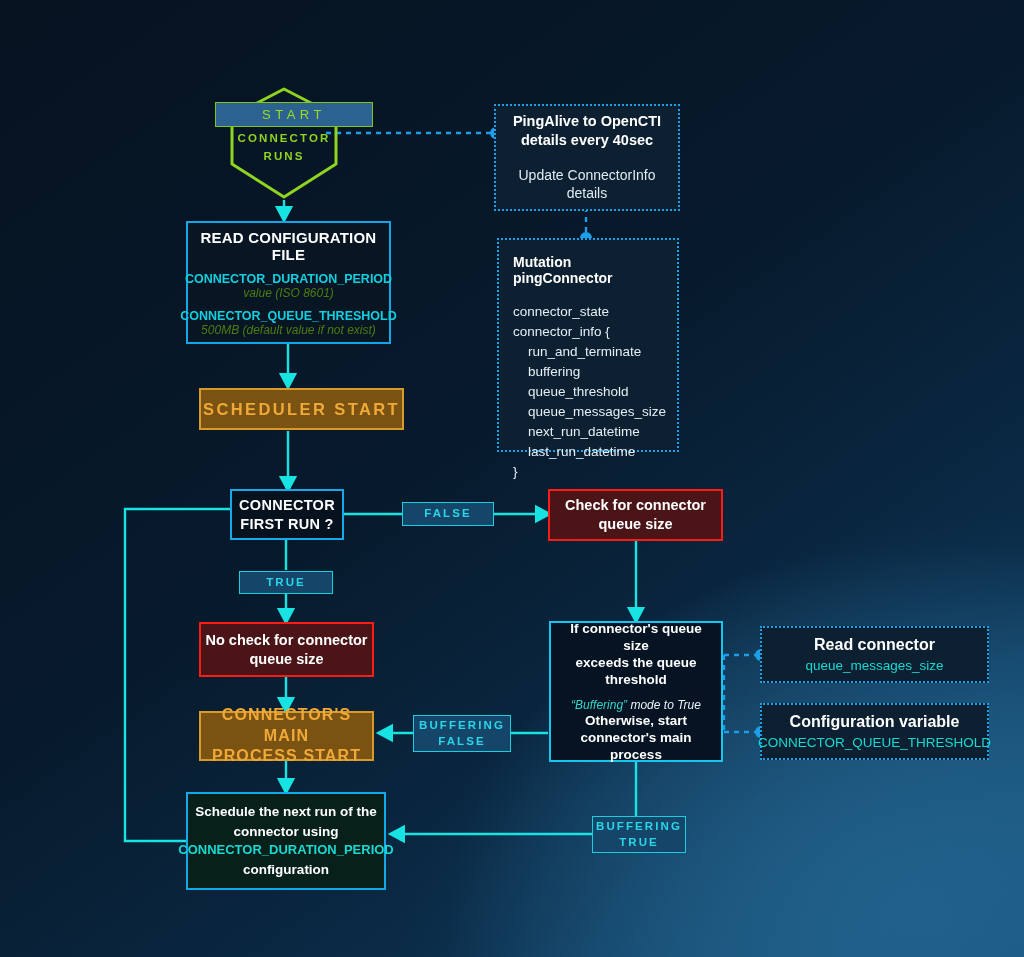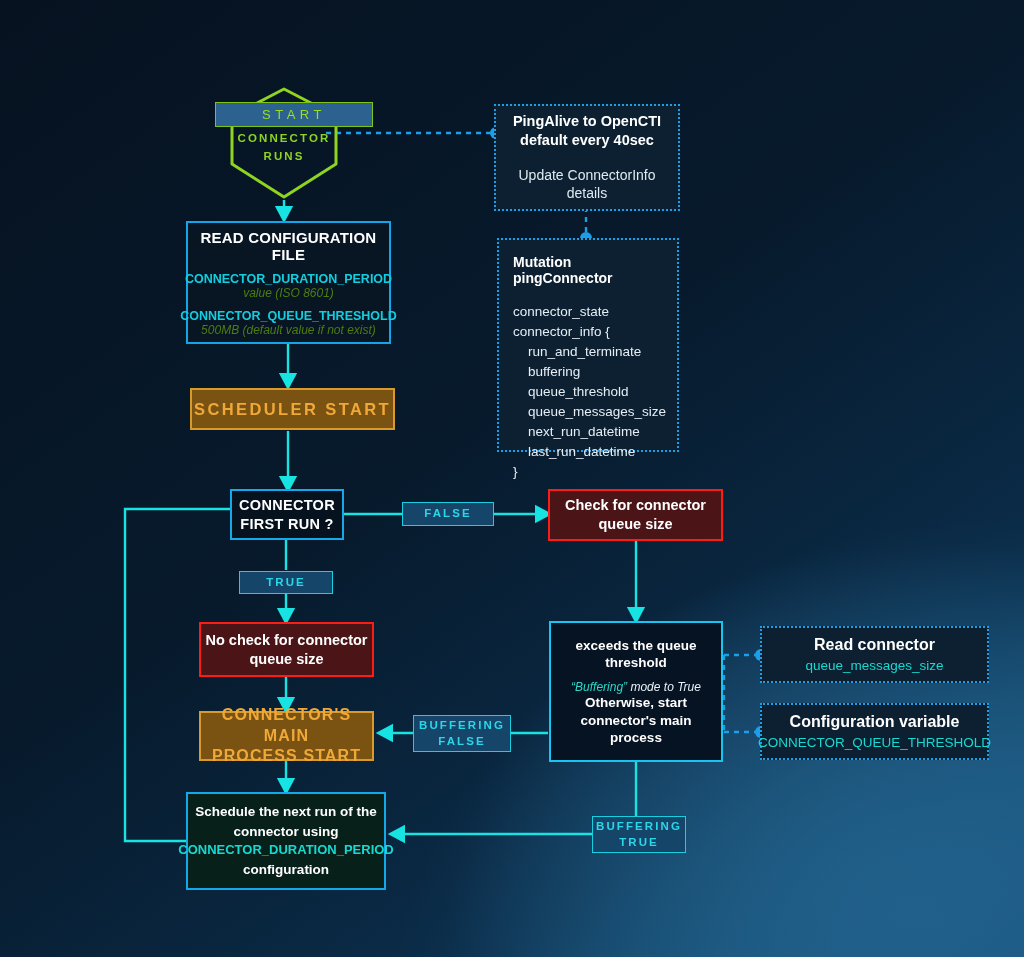--- a/index.html
+++ b/index.html
@@ -198,21 +198,21 @@
     <div class="grp">
       <div class="k">CONNECTOR_DURATION_PERIOD</div>
       <div class="v">value (ISO 8601)</div>
     </div>
     <div class="grp">
       <div class="k">CONNECTOR_QUEUE_THRESHOLD</div>
       <div class="v">500MB (default value if not exist)</div>
     </div>
   </div>
 
-  <div class="node amber" id="scheduler-start" style="left:190px;top:388px;width:205px;height:42px;">SCHEDULER START</div>
+  <div class="node amber" id="scheduler-start" style="left:199px;top:388px;width:205px;height:42px;">SCHEDULER START</div>
 
   <div class="node" id="first-run" style="left:230px;top:489px;width:114px;height:51px;">
     <div>
       <div>CONNECTOR</div>
       <div>FIRST RUN ?</div>
     </div>
   </div>
 
   <div class="badge" style="left:402px;top:502px;width:92px;height:24px;">FALSE</div>
 
@@ -236,20 +236,21 @@
   </div>
 
   <div class="node red" style="left:199px;top:622px;width:175px;height:55px;">
     <div>
       <div>No check for connector</div>
       <div>queue size</div>
     </div>
   </div>
 
   <div class="node" id="queue-logic" style="left:549px;top:621px;width:174px;height:141px;">
+    <div class="l1">If connector's queue size</div>
     <div class="l1">exceeds the queue</div>
     <div class="l1">threshold</div>
     <div class="l2"><b>“Buffering”</b><span> mode to True</span></div>
     <div class="l3">Otherwise, start</div>
     <div class="l1">connector's main process</div>
   </div>
 
   <div class="node amber" id="main-process" style="left:199px;top:711px;width:175px;height:50px;">
     <div>
       <div>CONNECTOR'S MAIN</div>
@@ -259,21 +260,21 @@
 
   <div class="node" id="schedule-next" style="left:186px;top:792px;width:200px;height:98px;">
     <div>Schedule the next run of the</div>
     <div>connector using</div>
     <div class="mono">CONNECTOR_DURATION_PERIOD</div>
     <div>configuration</div>
   </div>
 
   <div class="node dotted" id="pingalive" style="left:494px;top:104px;width:186px;height:107px;">
     <div class="b">PingAlive to OpenCTI</div>
-    <div class="b">default every 40sec</div>
+    <div class="b">details every 40sec</div>
     <div class="n">Update ConnectorInfo</div>
     <div class="n" style="margin-top:0">details</div>
   </div>
 
   <div class="node dotted" id="mutation" style="left:497px;top:238px;width:182px;height:214px;">
     <div class="hd">Mutation pingConnector</div>
     <div class="ln">connector_state
 connector_info {
     run_and_terminate
     buffering

